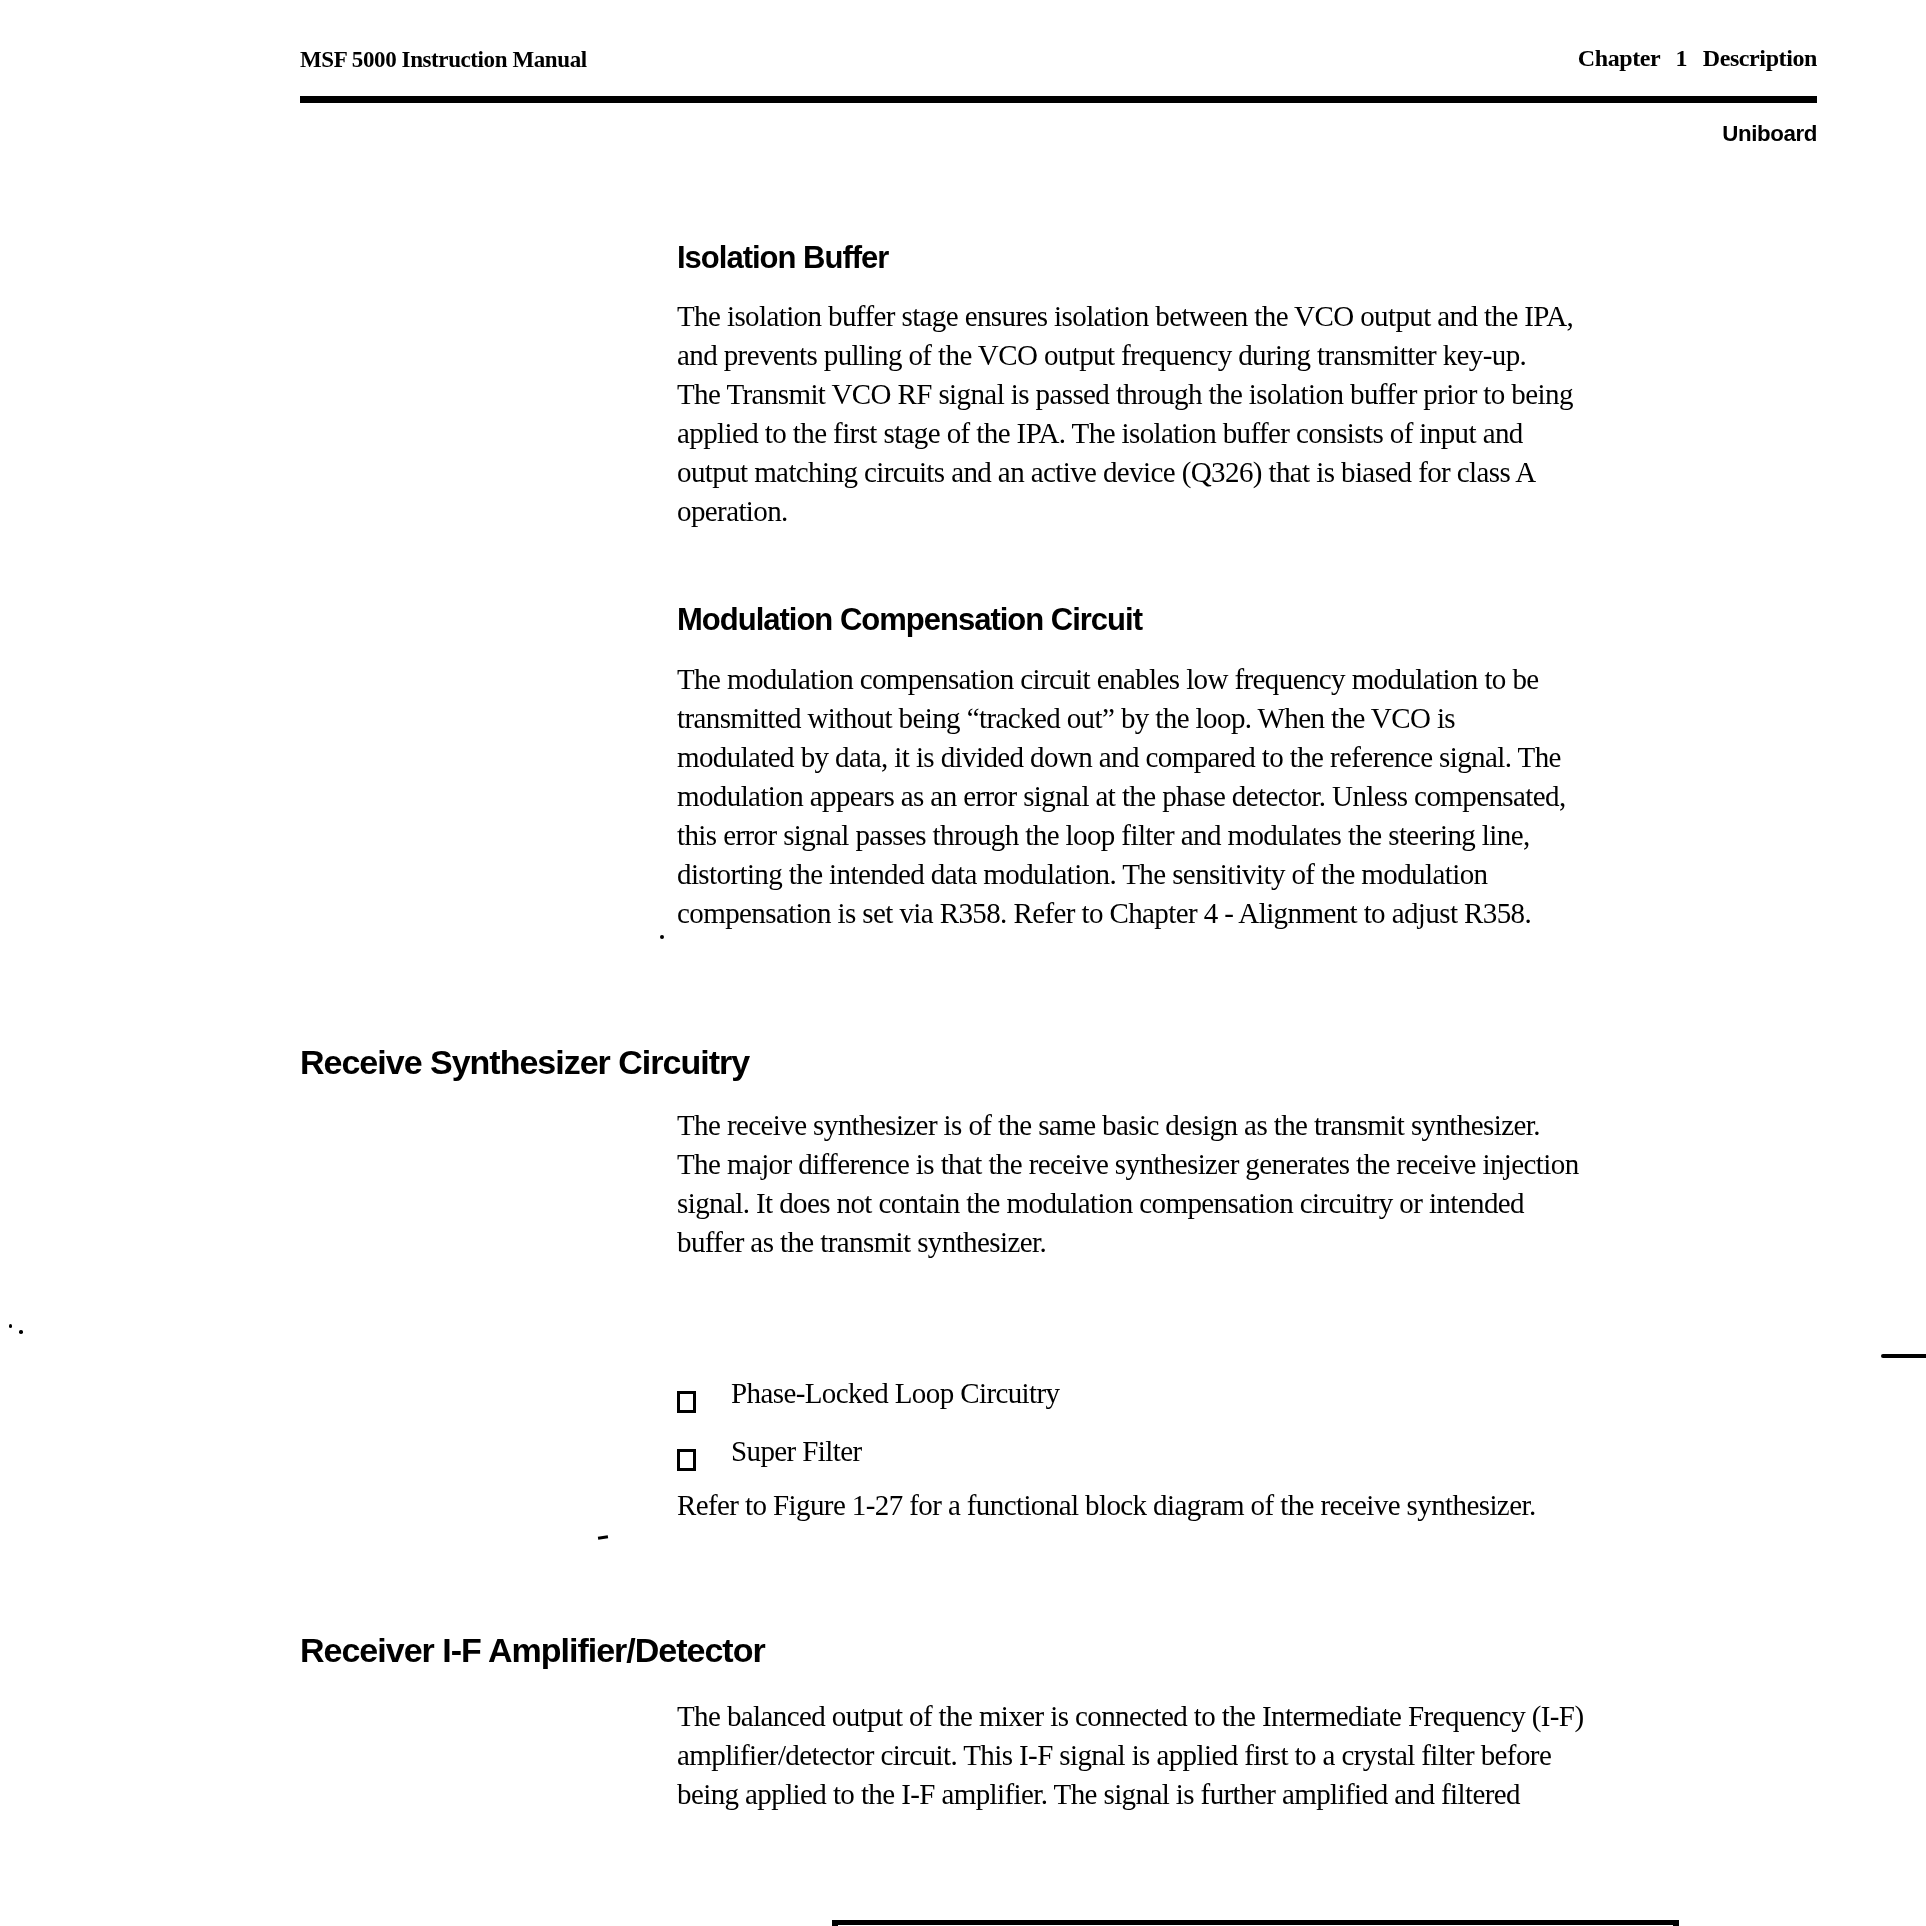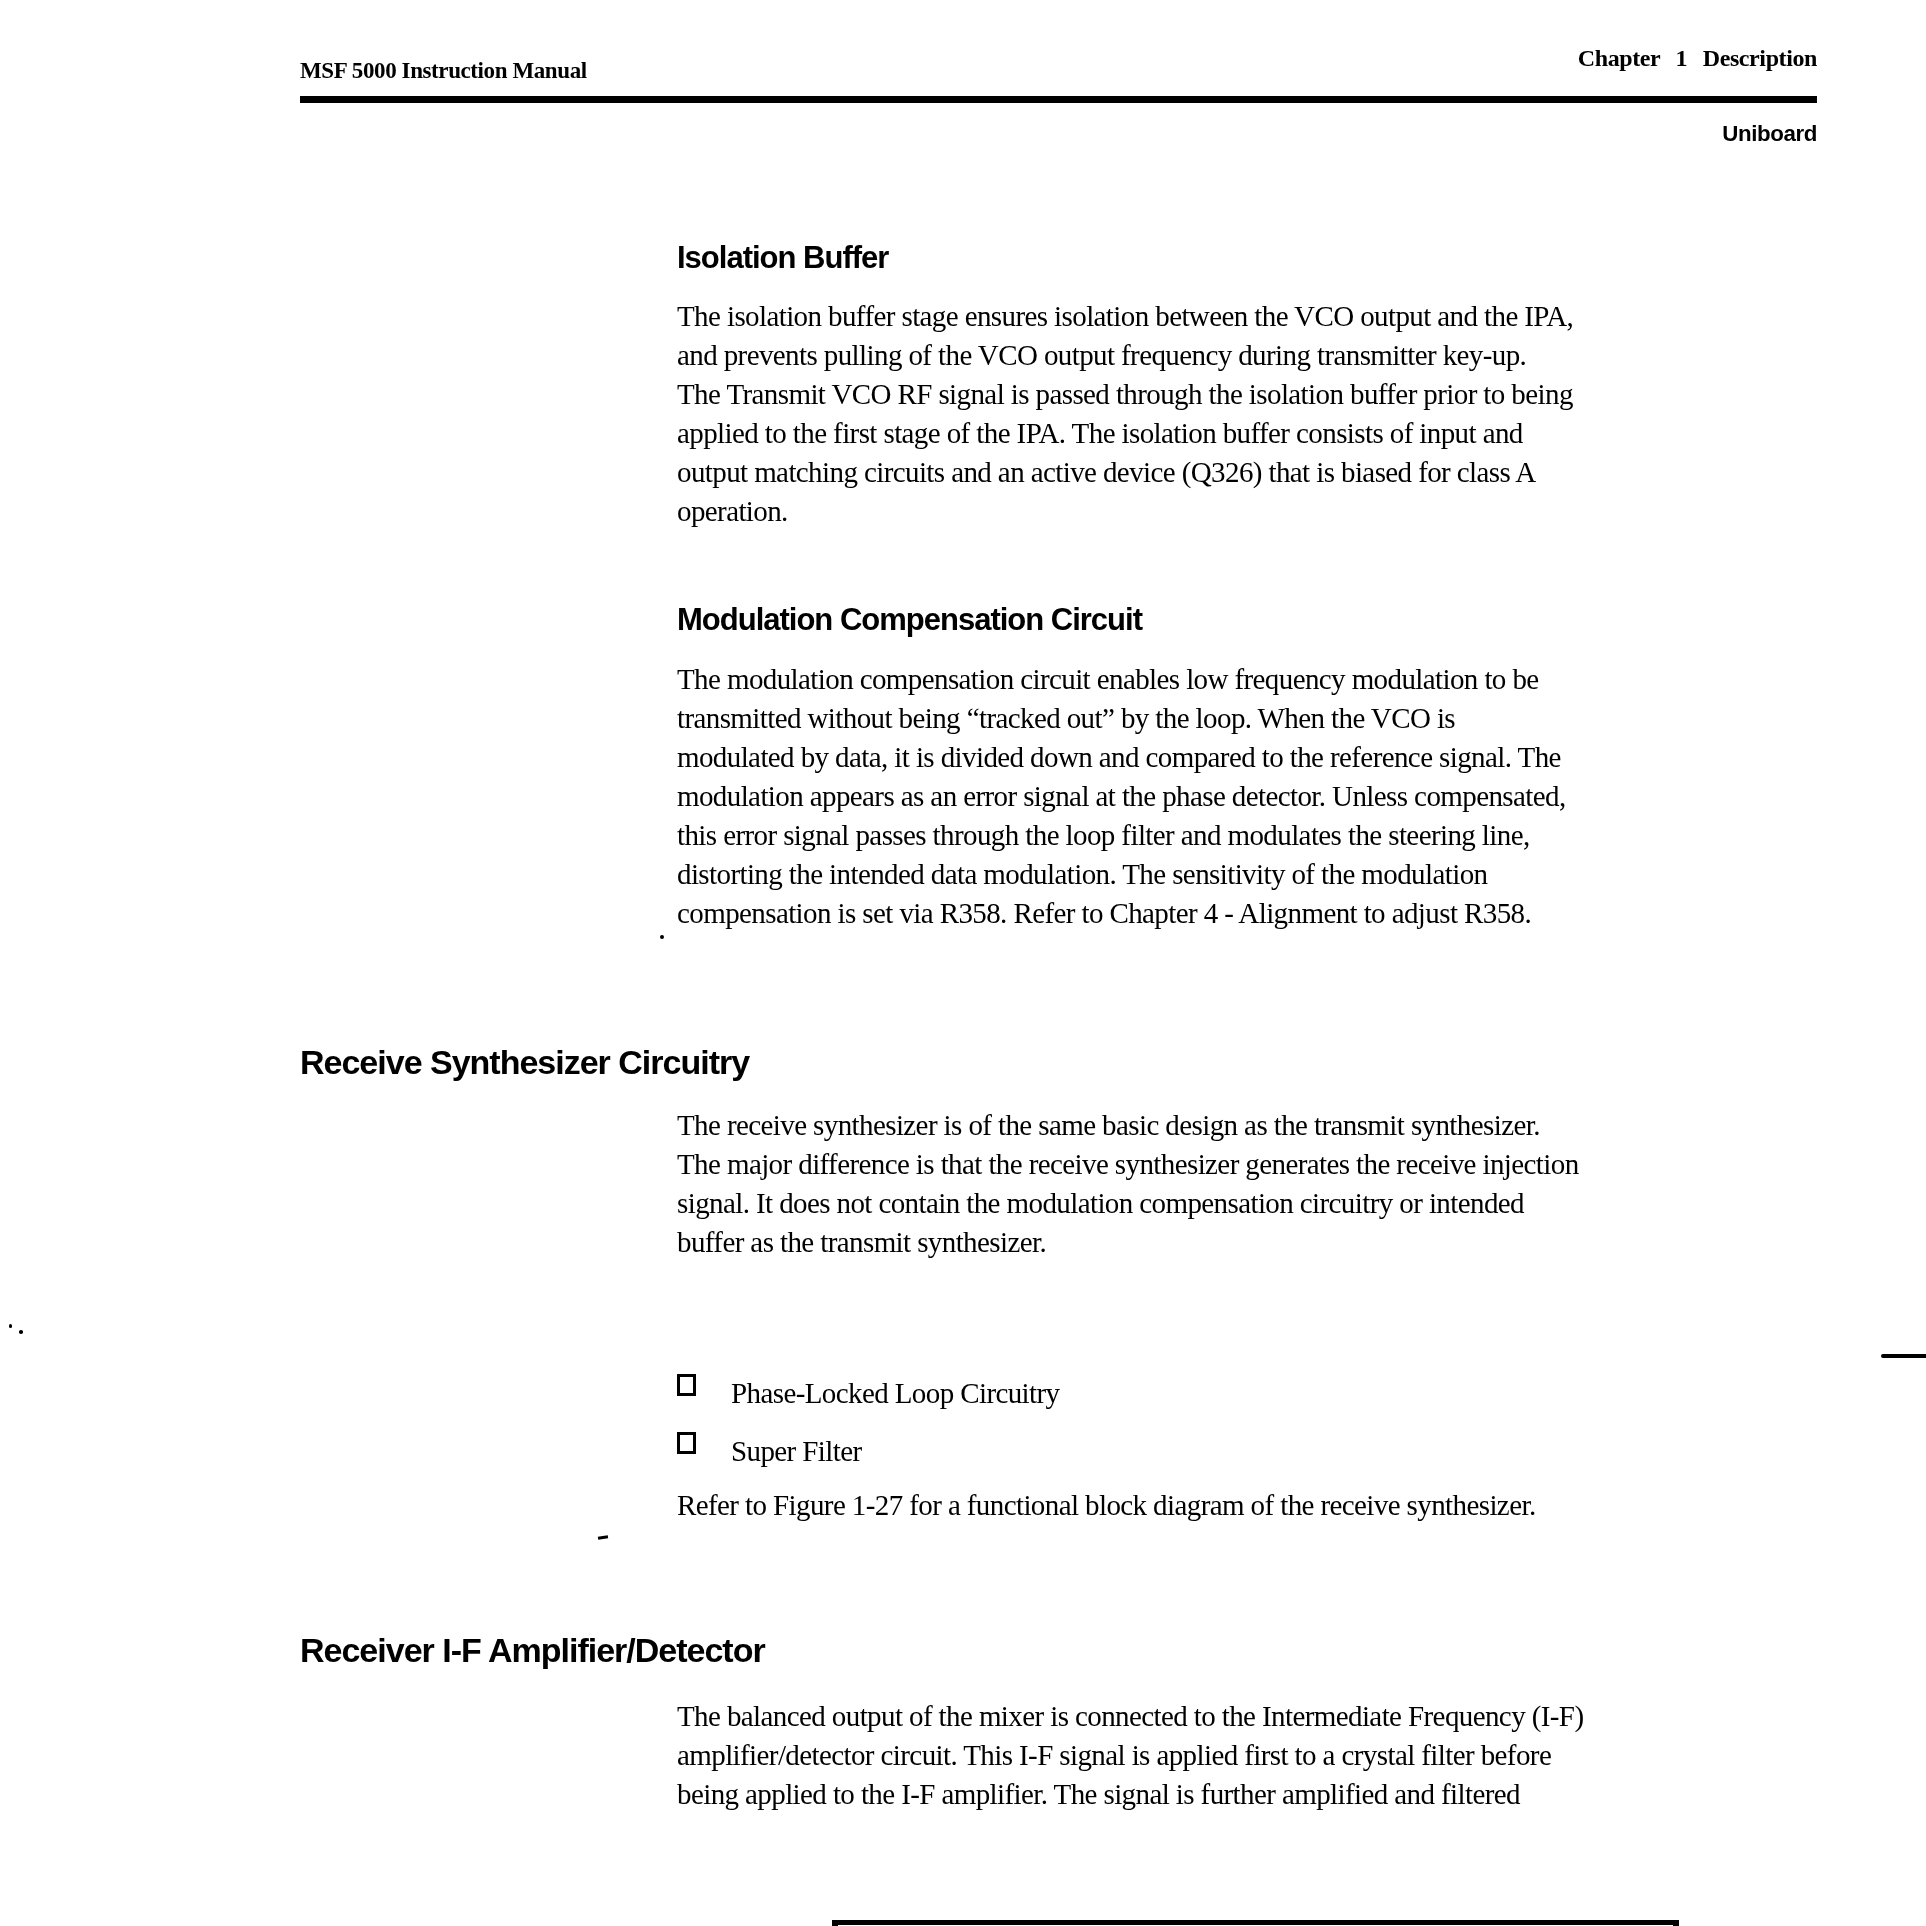--- a/index.html
+++ b/index.html
@@ -12,21 +12,20 @@
     overflow: hidden;
     font-family: "Liberation Serif", serif;
   }
   .abs { position: absolute; }
 
   
   .hdr-left {
     left: 300px; top: 47px;
     font: 700 23px/1.1 "Liberation Serif", serif;
     letter-spacing: -0.4px;
-    margin-top: 11px;
   }
   .hdr-right {
     right: 118px; top: 45px;
     font: 700 24px/1.1 "Liberation Serif", serif;
     letter-spacing: -0.4px; word-spacing: 10px;
   }
   .hdr-rule {
     left: 300px; width: 1517px; top: 96px; height: 6.5px;
     background: #000;
   }
@@ -53,21 +52,21 @@
   .para .line {
     display: block;
     white-space: nowrap;
     font: 400 29px/39px "Liberation Serif", serif;
     letter-spacing: -0.6px;
   }
 
   
   .bullet-row {
     left: 677px;
-    display: flex; align-items: flex-start;
+    display: flex; align-items: flex-end;
   }
   .sq {
     width: 13px; height: 16px;
     border: 3.9px solid #000;
     margin-right: 35px;
     flex: 0 0 auto;
   }
   .bullet-row .blabel {
     font: 400 29px/39px "Liberation Serif", serif;
     letter-spacing: -0.6px; white-space: nowrap;

